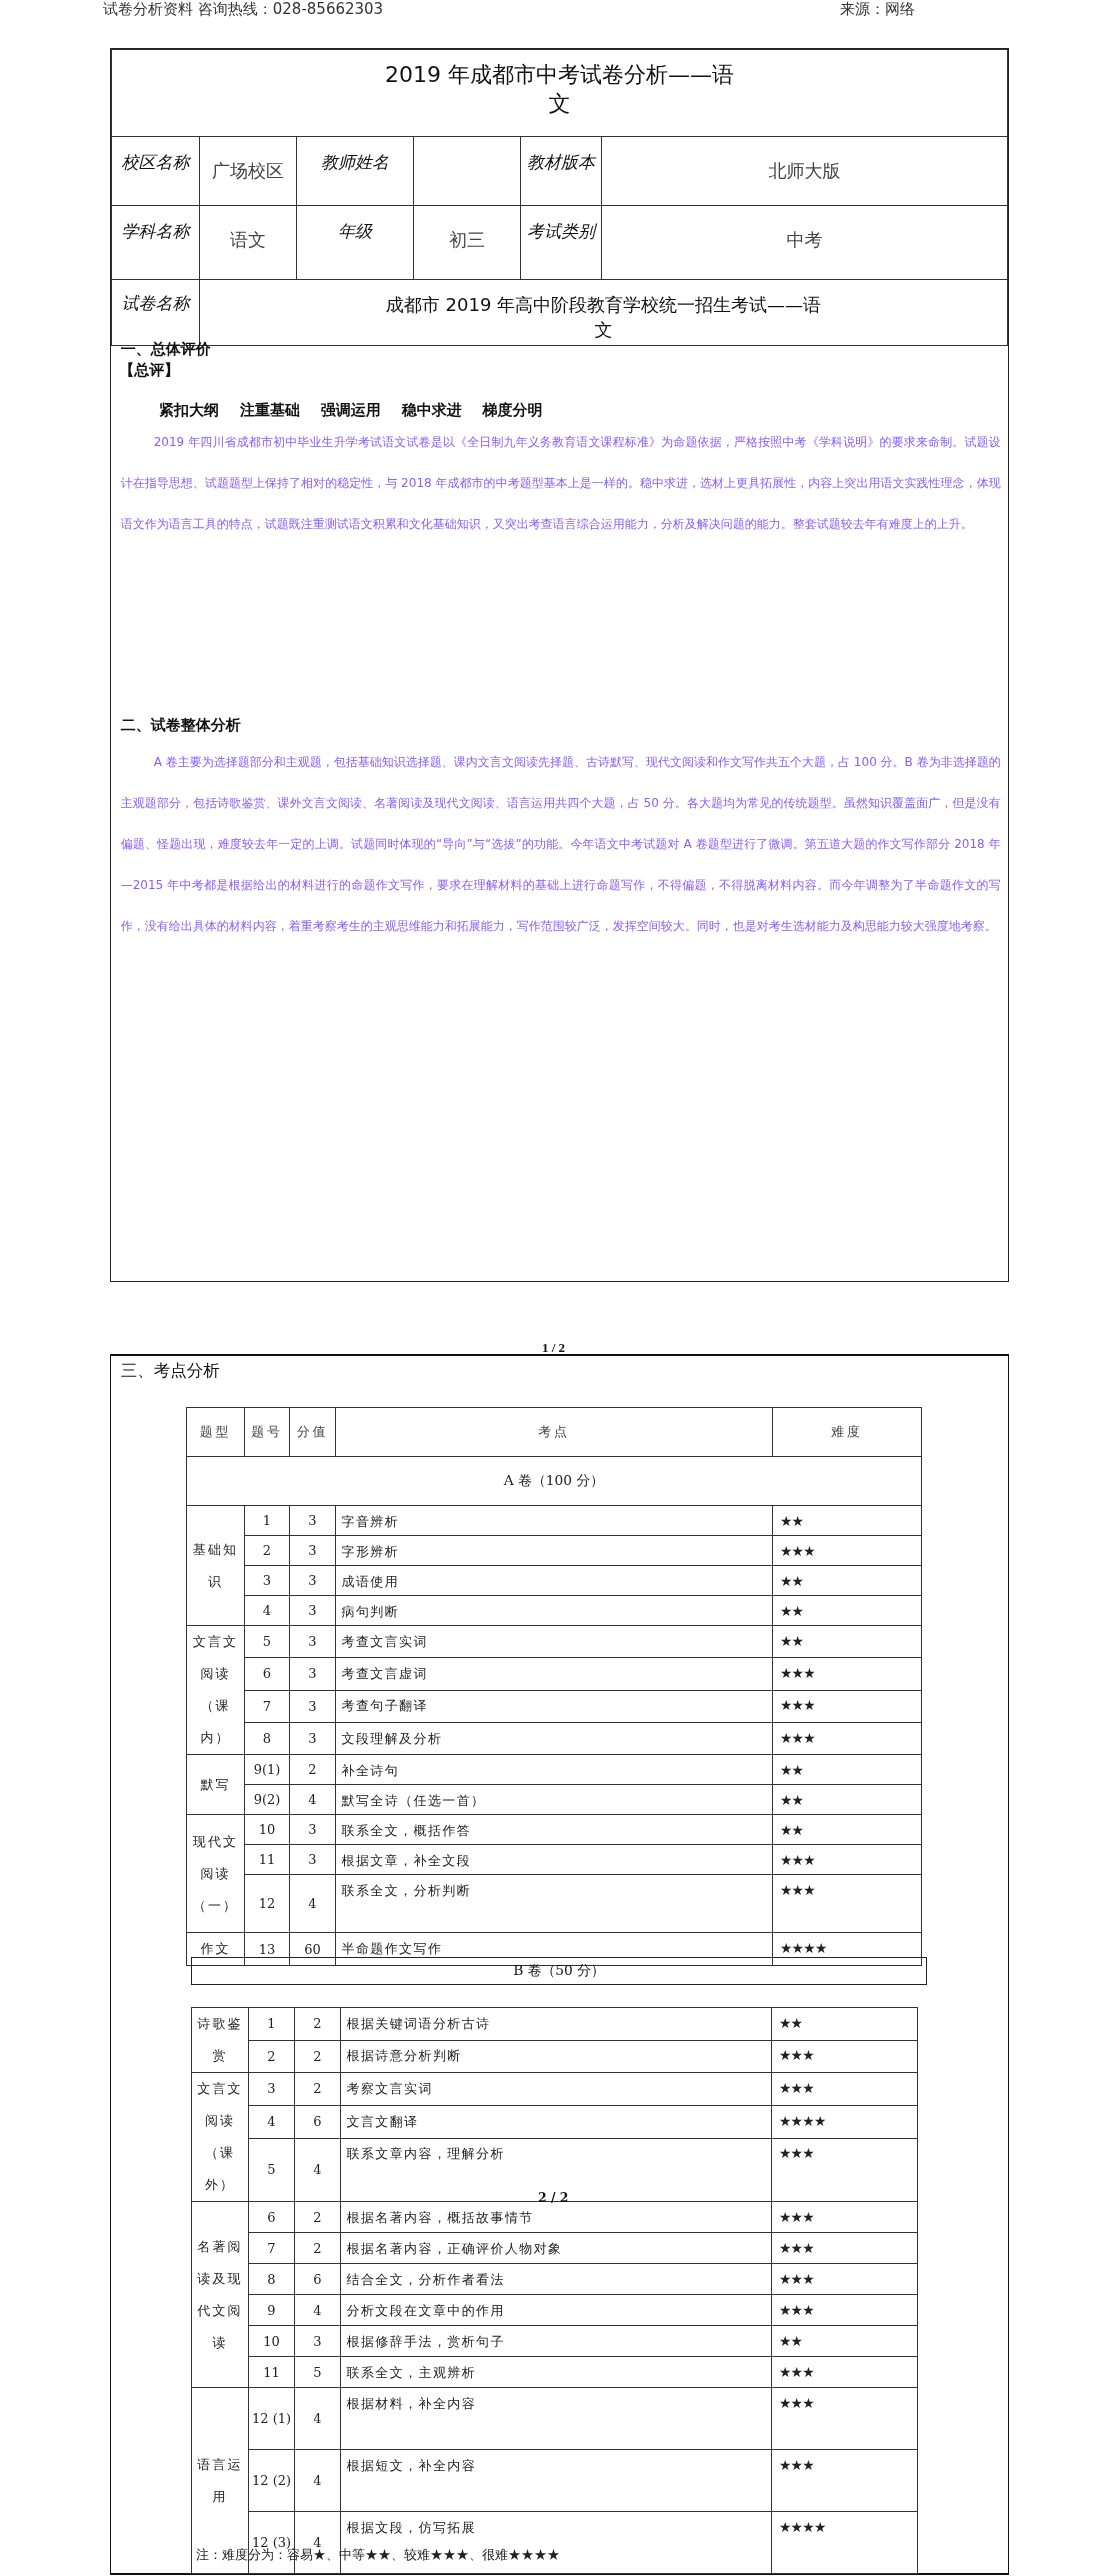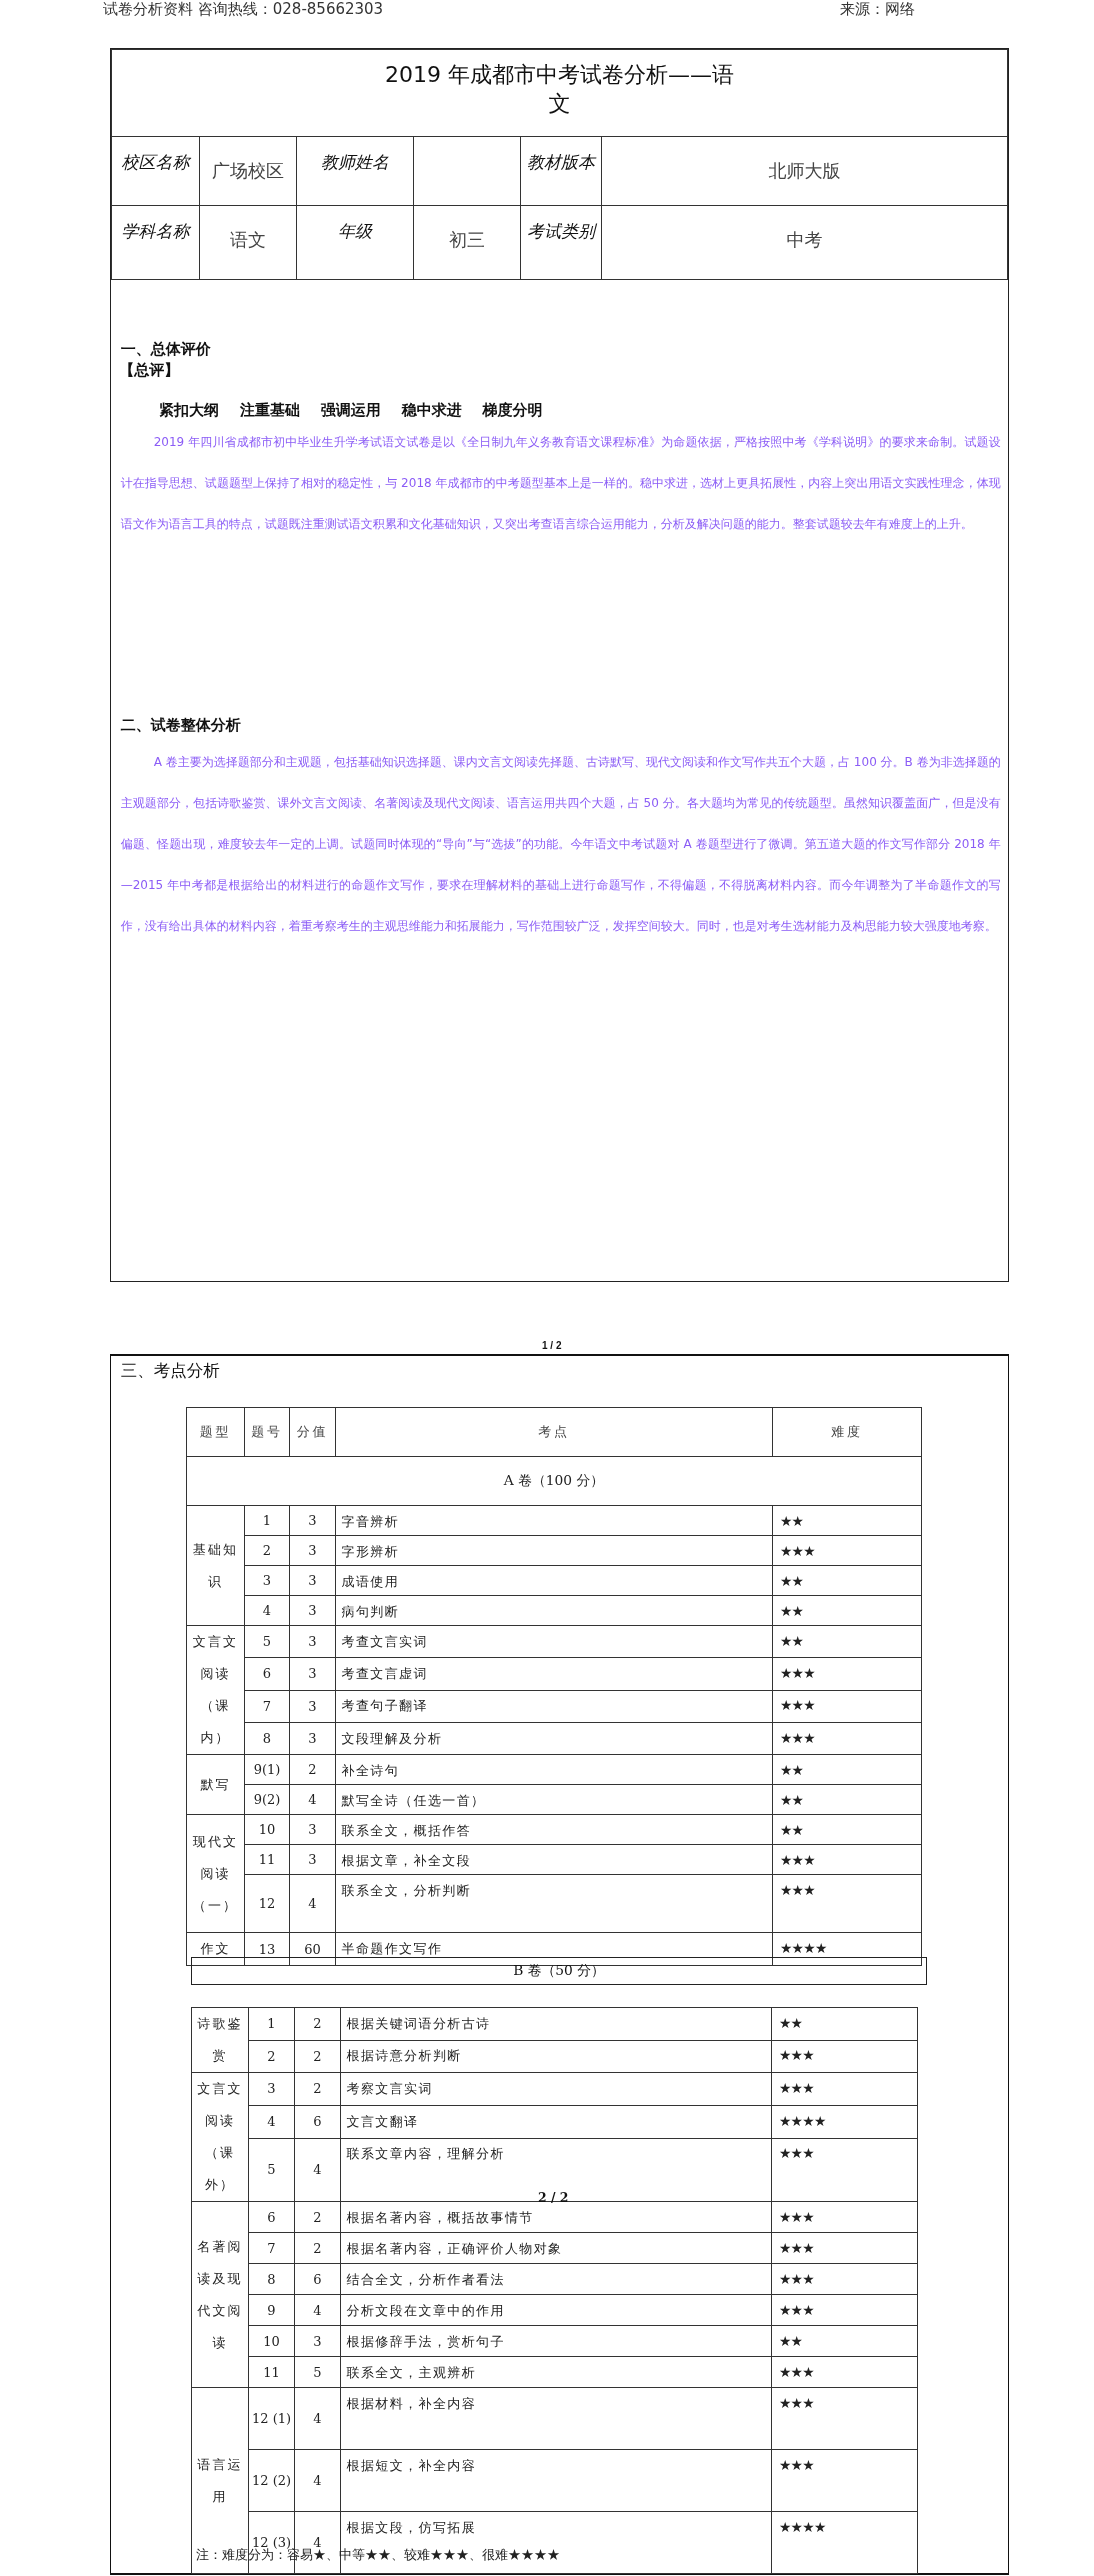--- a/index.html
+++ b/index.html
@@ -17,21 +17,21 @@
   .info .title { height:76px; font-size:22px; line-height:29px; padding-top:10px; }
   .info .r { height:69px; }
   .info .r3 { height:74px; }
   .info .lab { font-size:17px; padding-top:13.8px;font-style:italic; }
   .info .val { font-size:18px; color:#444; padding-top:22px; font-weight:300; }
   .info .paper { font-size:18px; line-height:25px; padding-top:12.4px; }
 
   .sec-title { font-size:15px; font-weight:bold; }
   .para { font-size:12px; line-height:41px; text-indent:33px; text-align:justify; color:#8b5cf6; }
 
-  .page-marker { font-size:10px; font-family:Liberation Sans, sans-serif; font-weight:bold; }
+  .page-marker { font-size:13px; font-family:Liberation Serif, serif; font-weight:bold; }
 
   
   .box2 { left:110px; top:1354px; width:899px; height:1221px; border-top:2.1px solid #111; border-left:1.4px solid #111; border-right:1.4px solid #111; border-bottom:2.8px solid #111; box-sizing:border-box; }
 
   .kt { position:absolute; border-collapse:collapse; table-layout:fixed;
         font-family:"DejaVu Serif", "Liberation Serif", serif; font-size:13px; color:#222; }
   .kt td { border:1px solid #333; padding:0; vertical-align:middle; }
   .kt .c { text-align:center; }
   .kt .topic { text-align:left; padding-left:5.5px; vertical-align:top; padding-top:6.9px; letter-spacing:1.4px; }
   .kt .diff { text-align:left; padding-left:6.9px; vertical-align:top; padding-top:6.9px; font-size:13.8px; letter-spacing:-0.7px; }
@@ -76,20 +76,27 @@
       <td class="val">北师大版</td>
     </tr>
     <tr class="r3">
       <td class="lab">学科名称</td>
       <td class="val">语文</td>
       <td class="lab">年级</td>
       <td class="val">初三</td>
       <td class="lab">考试类别</td>
       <td class="val">中考</td>
     </tr>
+    <tr style="height:66px">
+      <td class="lab" style="padding-top:12.4px">试卷名称</td>
+      <td colspan="5" class="paper">
+        <div>成都市  2019  年高中阶段教育学校统一招生考试——语</div>
+        <div>文</div>
+      </td>
+    </tr>
   </tbody>
     </table>
 
   <div class="abs sec-title" style="left:9.7px;top:291px;">一、总体评价</div>
   <div class="abs sec-title" style="left:8.3px;top:312px;">【总评】</div>
   <div class="abs sec-title" style="left:48px;top:352px;white-space:pre;">紧扣大纲    注重基础    强调运用    稳中求进    梯度分明</div>
   <div class="abs para" style="left:9.7px;top:373px;width:880px;">2019 年四川省成都市初中毕业生升学考试语文试卷是以《全日制九年义务教育语文课程标准》为命题依据，严格按照中考《学科说明》的要求来命制。试题设计在指导思想、试题题型上保持了相对的稳定性，与 2018 年成都市的中考题型基本上是一样的。稳中求进，选材上更具拓展性，内容上突出用语文实践性理念，体现语文作为语言工具的特点，试题既注重测试语文积累和文化基础知识，又突出考查语言综合运用能力，分析及解决问题的能力。整套试题较去年有难度上的上升。</div>
 
   <div class="abs sec-title" style="left:9.7px;top:667px;">二、试卷整体分析</div>
   <div class="abs para" style="left:9.7px;top:693px;width:880px;">A 卷主要为选择题部分和主观题，包括基础知识选择题、课内文言文阅读先择题、古诗默写、现代文阅读和作文写作共五个大题，占 100  分。B  卷为非选择题的主观题部分，包括诗歌鉴赏、课外文言文阅读、名著阅读及现代文阅读、语言运用共四个大题，占 50  分。各大题均为常见的传统题型。虽然知识覆盖面广，但是没有偏题、怪题出现，难度较去年一定的上调。试题同时体现的“导向”与“选拔”的功能。今年语文中考试题对 A  卷题型进行了微调。第五道大题的作文写作部分 2018  年—2015  年中考都是根据给出的材料进行的命题作文写作，要求在理解材料的基础上进行命题写作，不得偏题，不得脱离材料内容。而今年调整为了半命题作文的写作，没有给出具体的材料内容，着重考察考生的主观思维能力和拓展能力，写作范围较广泛，发挥空间较大。同时，也是对考生选材能力及构思能力较大强度地考察。</div>

